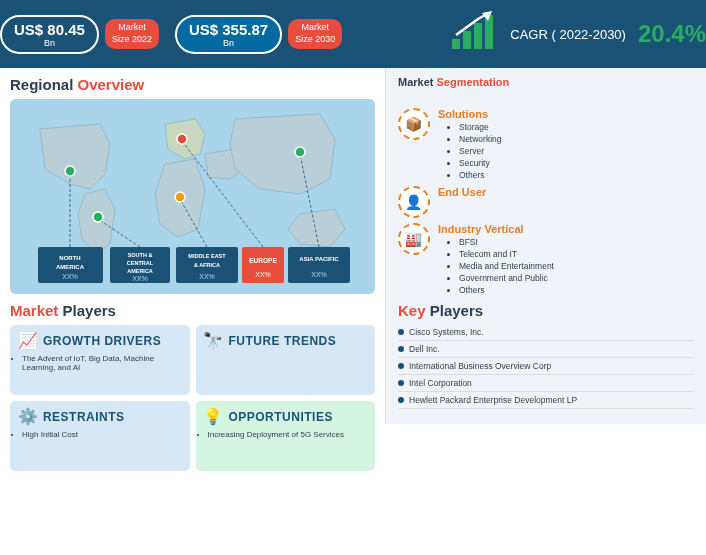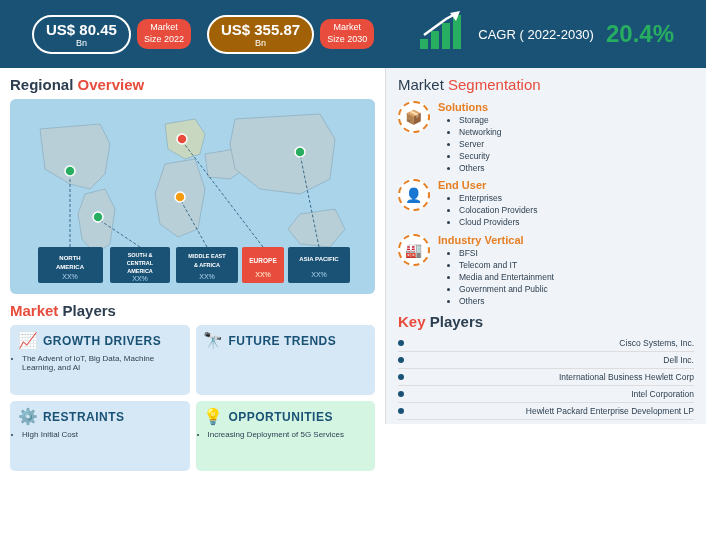--- a/index.html
+++ b/index.html
@@ -3,21 +3,21 @@
   <meta charset="utf-8">
   <style>
     * { box-sizing: border-box; margin: 0; padding: 0; }
     body { font-family: Arial, sans-serif; width: 706px; height: 555px; overflow: hidden; background: #fff; }
 
     
     .header {
       background: #1a5276;
       display: flex;
       align-items: center;
-      padding: 8px 32px;
+      padding: 8px 0;
       gap: 16px;
       height: 68px;
     }
     .header-stat {
       display: flex;
       align-items: center;
       gap: 6px;
     }
     .stat-box {
       background: #1a5276;
@@ -125,43 +125,43 @@
       background: #fff;
     }
     .seg-content { flex: 1; }
     .seg-title { font-size: 11px; font-weight: bold; color: #e67e22; margin-bottom: 2px; }
     .seg-items { font-size: 8.5px; color: #2c3e50; }
     .seg-items li { margin-left: 21px; line-height: 1.4; }
 
     .key-players-section { margin-top: 2px; }
     .key-players-title { font-size: 15px; font-weight: bold; color: #2c3e50; margin-bottom: 5px; }
     .key-players-title .highlight { color: #e74c3c; }
-    .player-item { font-size: 8.5px; color: #2c3e50; padding: 3px 0; border-bottom: 1px solid #ddd; display: flex; align-items: center; gap: 5px; justify-content: space-between; }
+    .player-item { font-size: 8.5px; color: #2c3e50; padding: 3px 0; border-bottom: 1px solid #ddd; display: flex; align-items: center; gap: 5px; }
     .player-dot { width: 6px; height: 6px; border-radius: 50%; background: #1a5276; flex-shrink: 0; }
 
-    .right-header { font-size: 15px; font-weight: normal; color: #2c3e50; margin-bottom: 8px; }
+    .right-header { font-size: 11px; font-weight: bold; color: #2c3e50; margin-bottom: 20px; }
     .right-header .highlight { color: #e74c3c; }
   </style>
 </head>
 <body>
 
 <div class="header">
   <div class="header-stat">
     <div class="stat-box">
       <div class="value">US$ 80.45</div>
       <div class="sub">Bn</div>
     </div>
     <div class="stat-label">
       <span>Market</span><br>
       <span>Size 2022</span>
     </div>
   </div>
 
   <div class="header-stat">
-    <div class="stat-box" style="background:#a16207; border-color:#fff;">
+    <div class="stat-box" style="background:#0369a1; border-color:#fff;">
       <div class="value">US$ 355.87</div>
       <div class="sub">Bn</div>
     </div>
     <div class="stat-label">
       <span>Market</span><br>
       <span>Size 2030</span>
     </div>
   </div>
 
   <div class="cagr-section">
@@ -310,25 +310,20 @@
           <li>Security</li>
           <li>Others</li>
         </ul>
       </div>
     </div>
 
     <div class="seg-category">
       <div class="seg-icon">👤</div>
       <div class="seg-content">
         <div class="seg-title">End User</div>
-        <ul class="seg-items">
-          <li>Enterprises</li>
-          <li>Colocation Providers</li>
-          <li>Cloud Providers</li>
-        </ul>
       </div>
     </div>
 
     <div class="seg-category">
       <div class="seg-icon">🏭</div>
       <div class="seg-content">
         <div class="seg-title">Industry Vertical</div>
         <ul class="seg-items">
           <li>BFSI</li>
           <li>Telecom and IT</li>
@@ -346,21 +341,21 @@
       <div class="player-item">
         <div class="player-dot"></div>
         <span>Cisco Systems, Inc.</span>
       </div>
       <div class="player-item">
         <div class="player-dot"></div>
         <span>Dell Inc.</span>
       </div>
       <div class="player-item">
         <div class="player-dot"></div>
-        <span>International Business Hewlett Corp</span>
+        <span>International Business Overview Corp</span>
       </div>
       <div class="player-item">
         <div class="player-dot"></div>
         <span>Intel Corporation</span>
       </div>
       <div class="player-item">
         <div class="player-dot"></div>
         <span>Hewlett Packard Enterprise Development LP</span>
       </div>
     </div>

